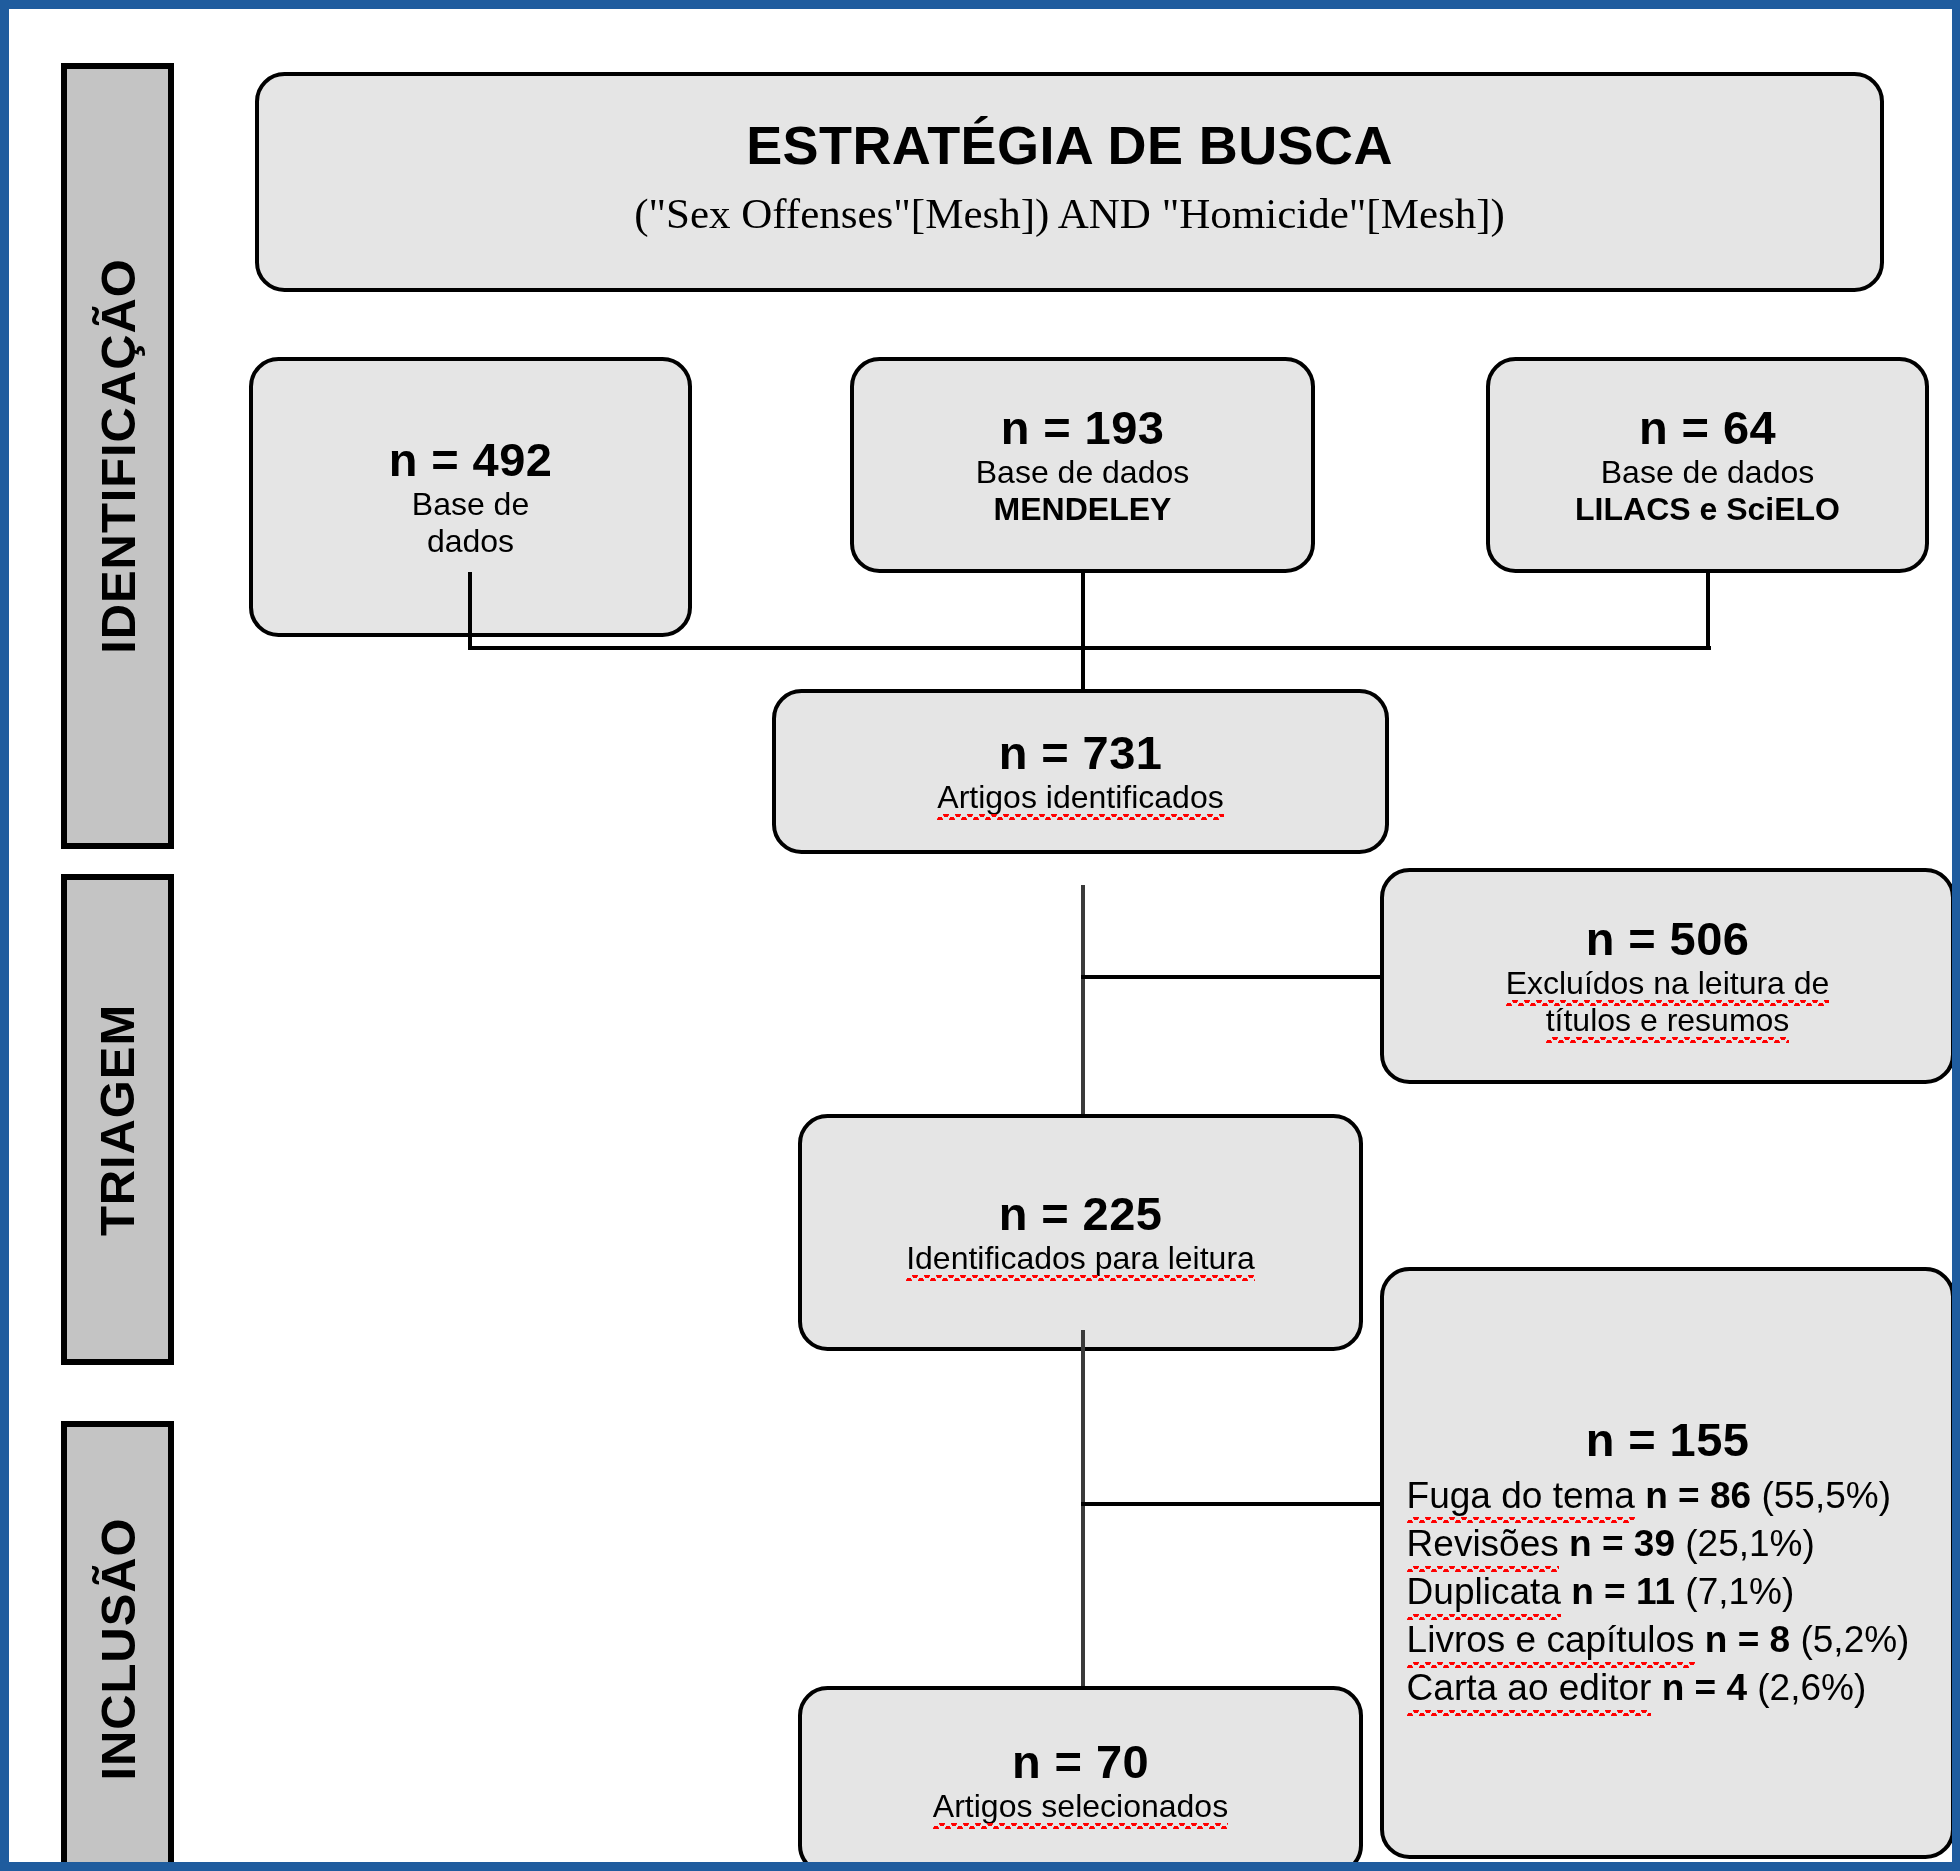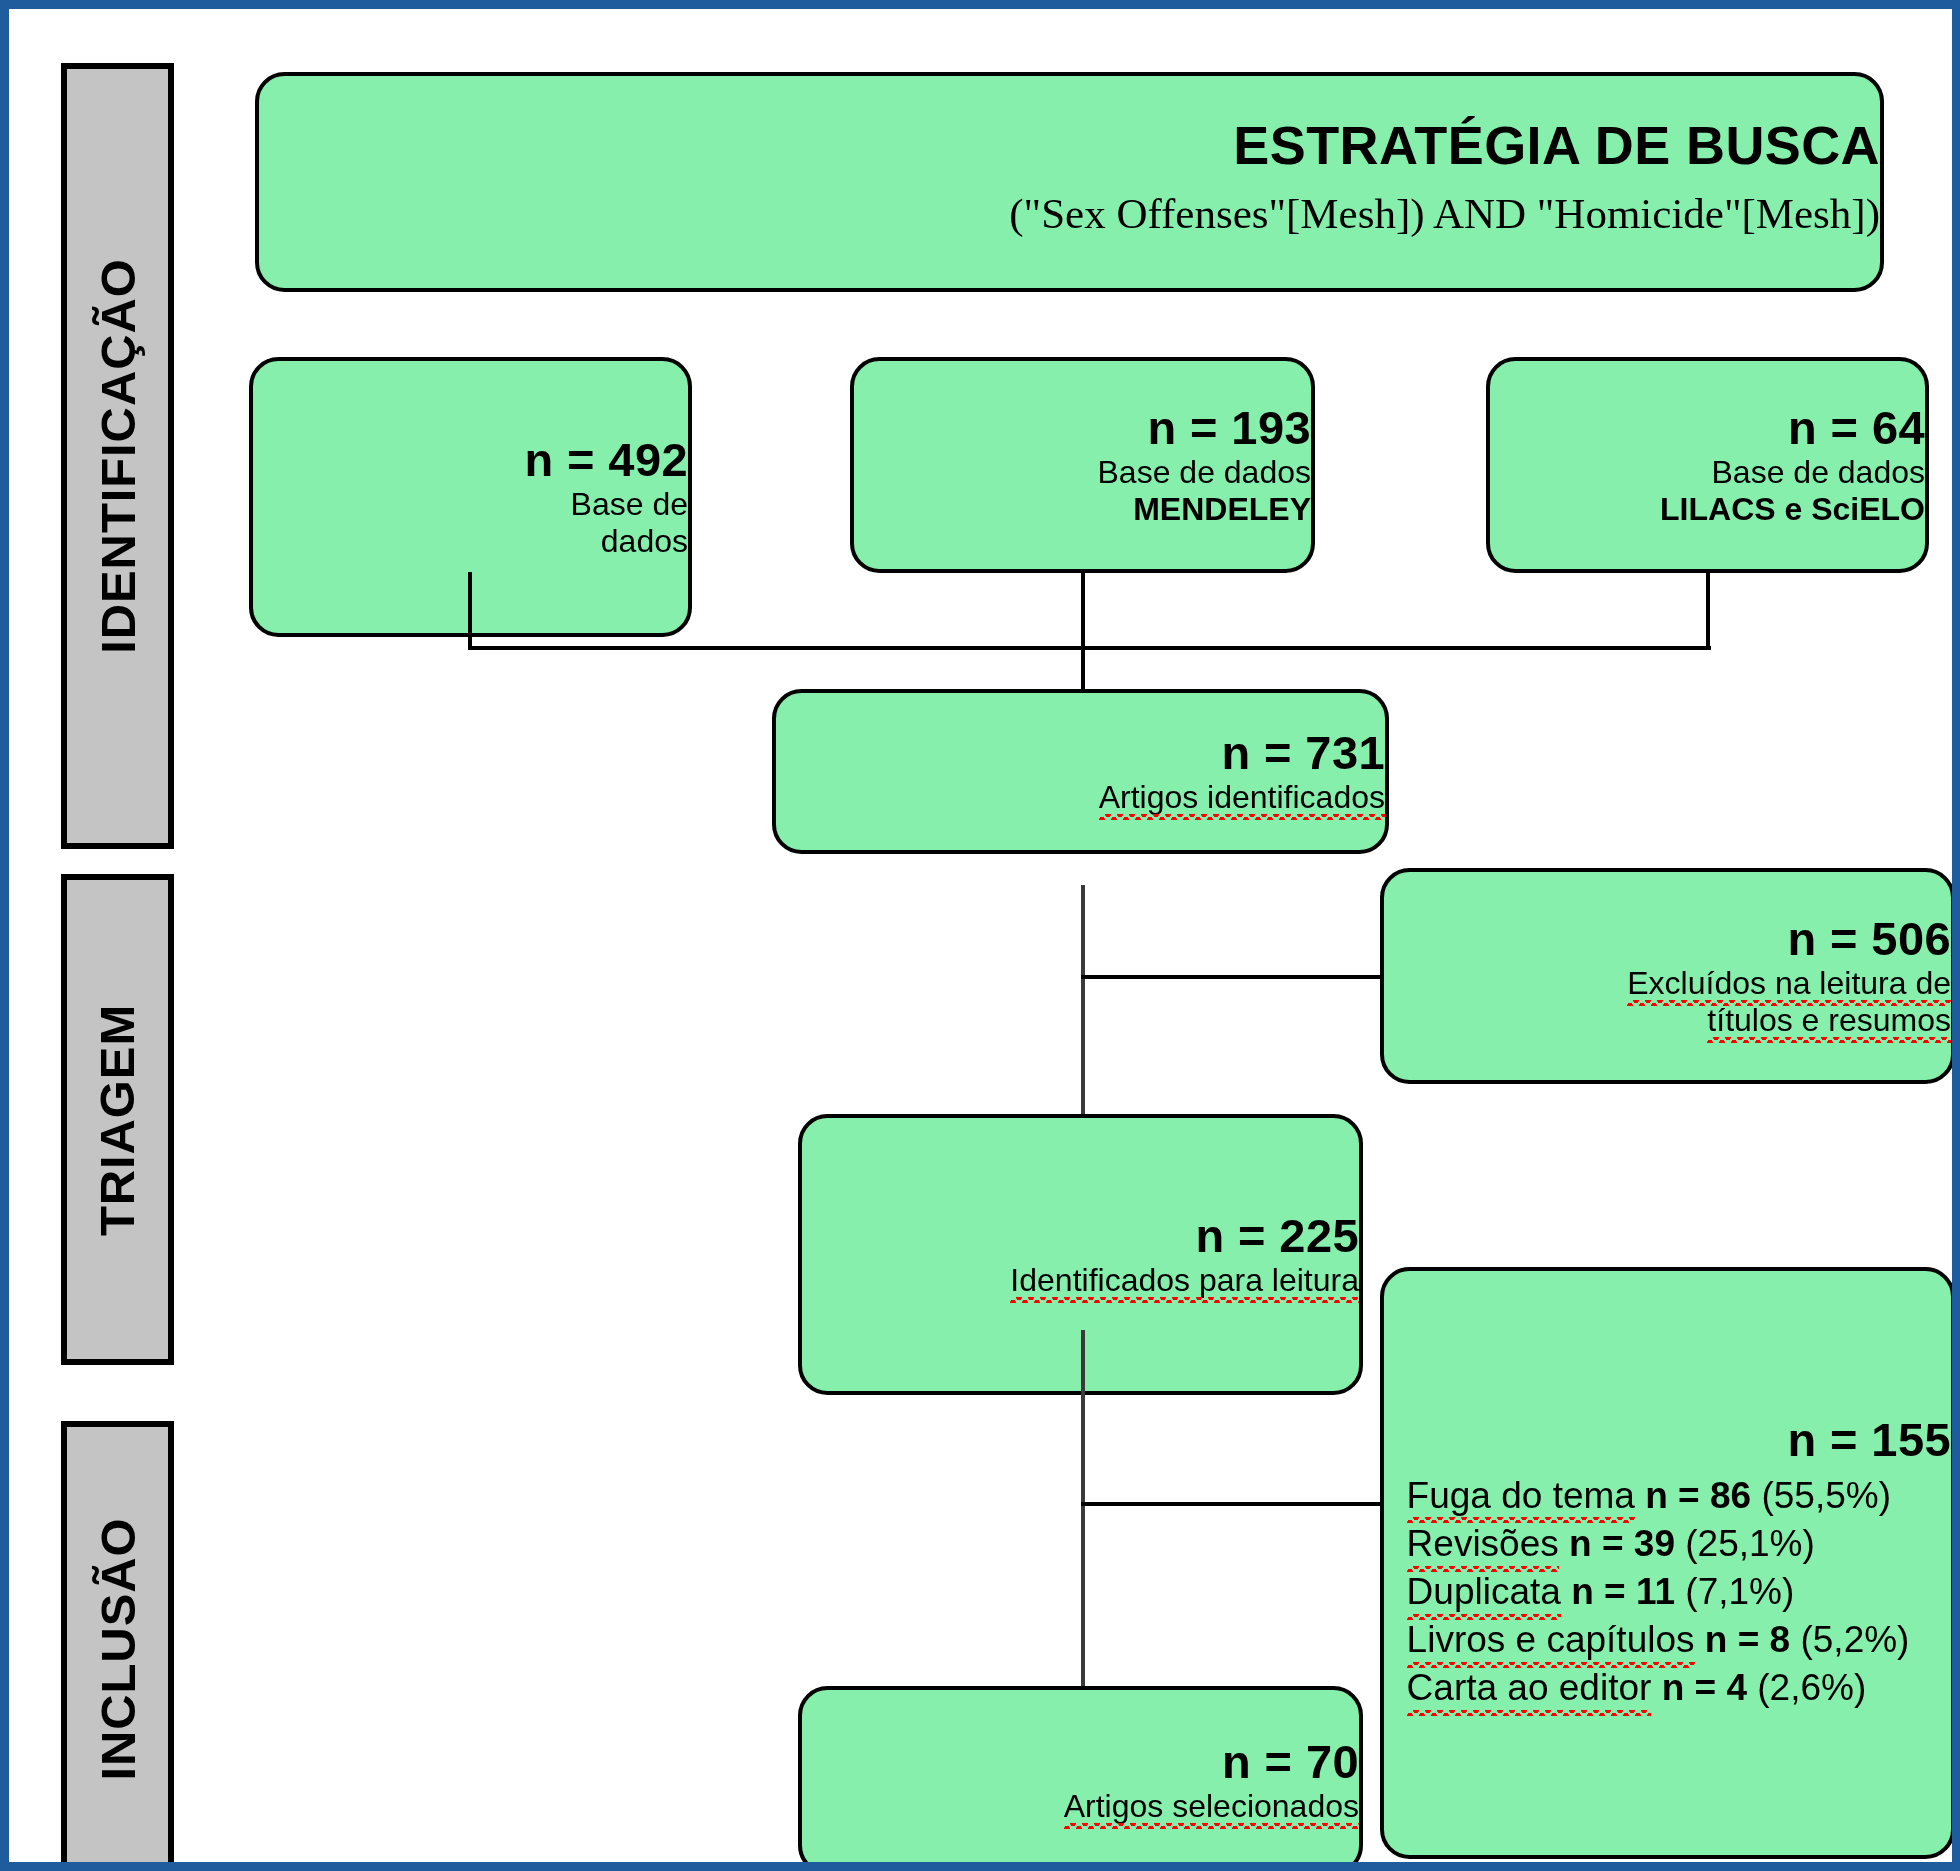--- a/index.html
+++ b/index.html
@@ -39,27 +39,27 @@
     font-weight: bold;
     font-size: 49px;
     letter-spacing: 0.9px;
     color: #000000;
     font-family: "Liberation Sans", sans-serif;
   }
 
   
   .box {
     position: absolute;
-    background: #86efac;
+    background: #e5e5e5;
     border: 4.3px solid #000000;
     border-radius: 29.5px;
     box-sizing: border-box;
     display: flex;
     flex-direction: column;
-    align-items: flex-end;
+    align-items: center;
     justify-content: center;
     color: #000000;
   }
   .box.pad-lines { justify-content: center; }
 
   .n-line {
     font-weight: bold;
     font-size: 47px;
     line-height: 1.12;
     letter-spacing: 0.4px;
@@ -187,21 +187,21 @@
 
     <div class="ln ln-v ln-spine" style="left:1072px; top:876px; height:252px;"></div>
     <div class="ln ln-h" style="left:1072px; top:966px; width:302px;"></div>
 
     <div class="box pad-lines" style="left:1371px; top:859px; width:575px; height:216px;">
       <div class="n-line"><span>n = 506</span></div>
       <div class="sub-line"><span class="sq">Excluídos na leitura de</span></div>
       <div class="sub-line"><span class="sq">títulos e resumos</span></div>
     </div>
 
-    <div class="box" style="left:789px; top:1105px; width:565px; height:281px;">
+    <div class="box" style="left:789px; top:1105px; width:565px; height:237px;">
       <div class="n-line">n = 225</div>
       <div class="sub-line"><span class="sq">Identificados para leitura</span></div>
     </div>
 
     <div class="ln ln-v ln-spine" style="left:1072px; top:1321px; height:400px;"></div>
     <div class="ln ln-h" style="left:1072px; top:1493px; width:302px;"></div>
 
     <div class="box" style="left:1371px; top:1258px; width:575px; height:592px;">
       <div class="n-line" style="margin-bottom:5.2px;">n = 155</div>
       <div class="reason-list">

